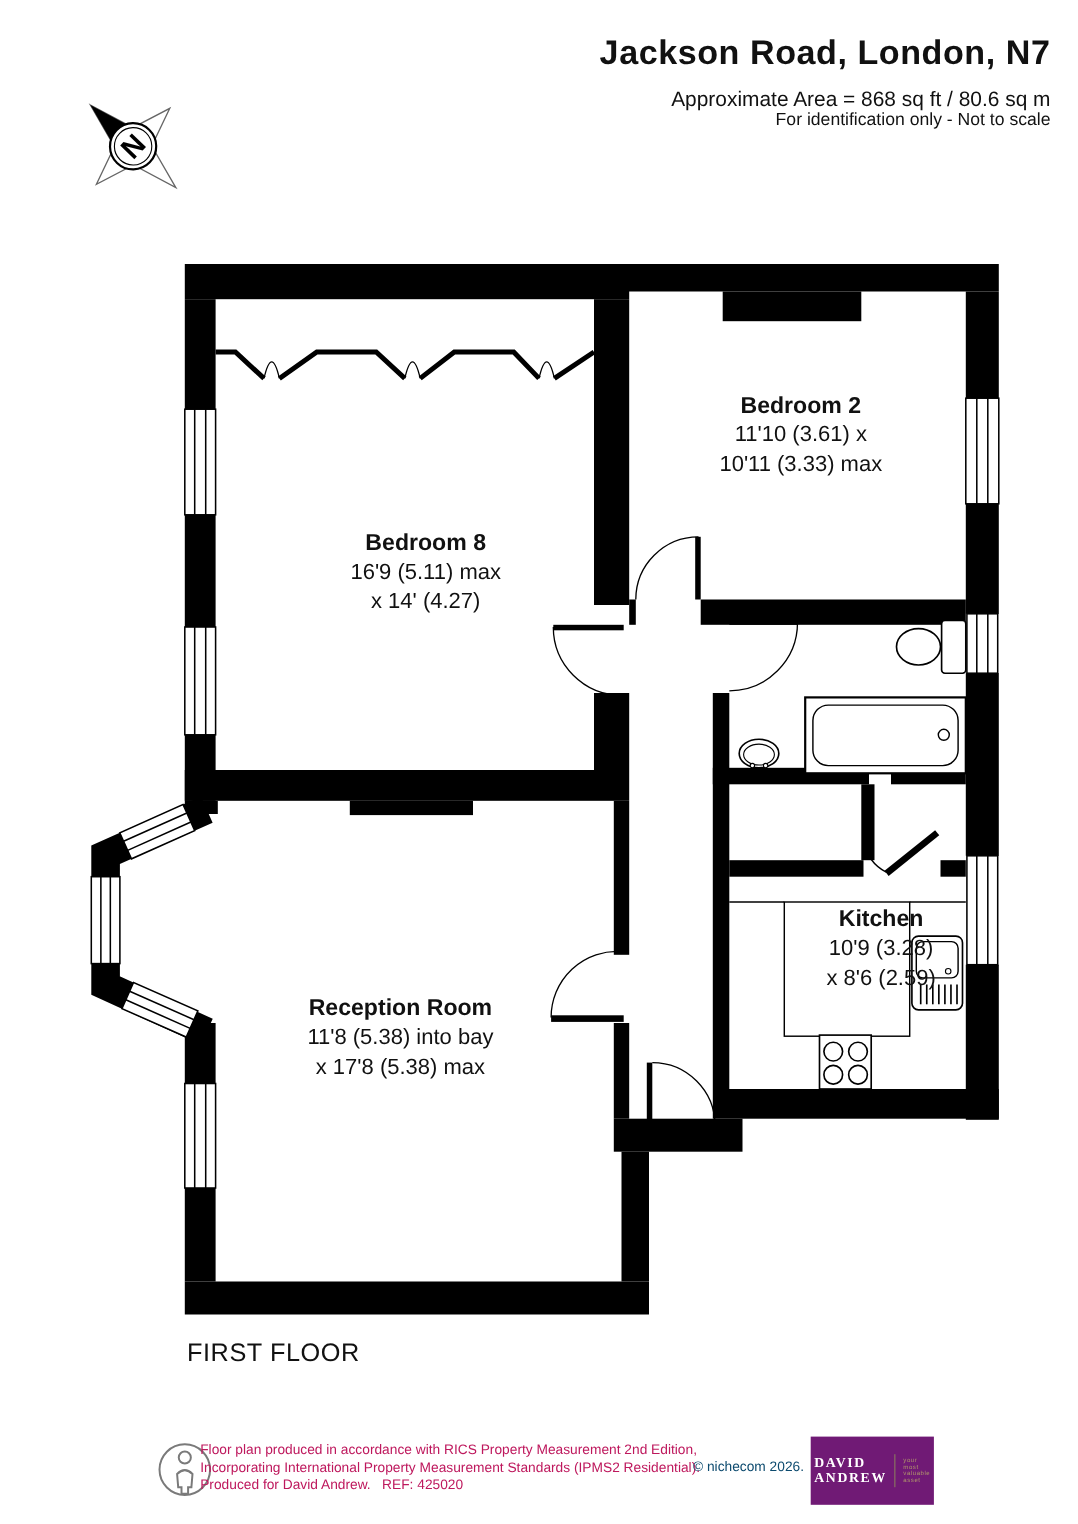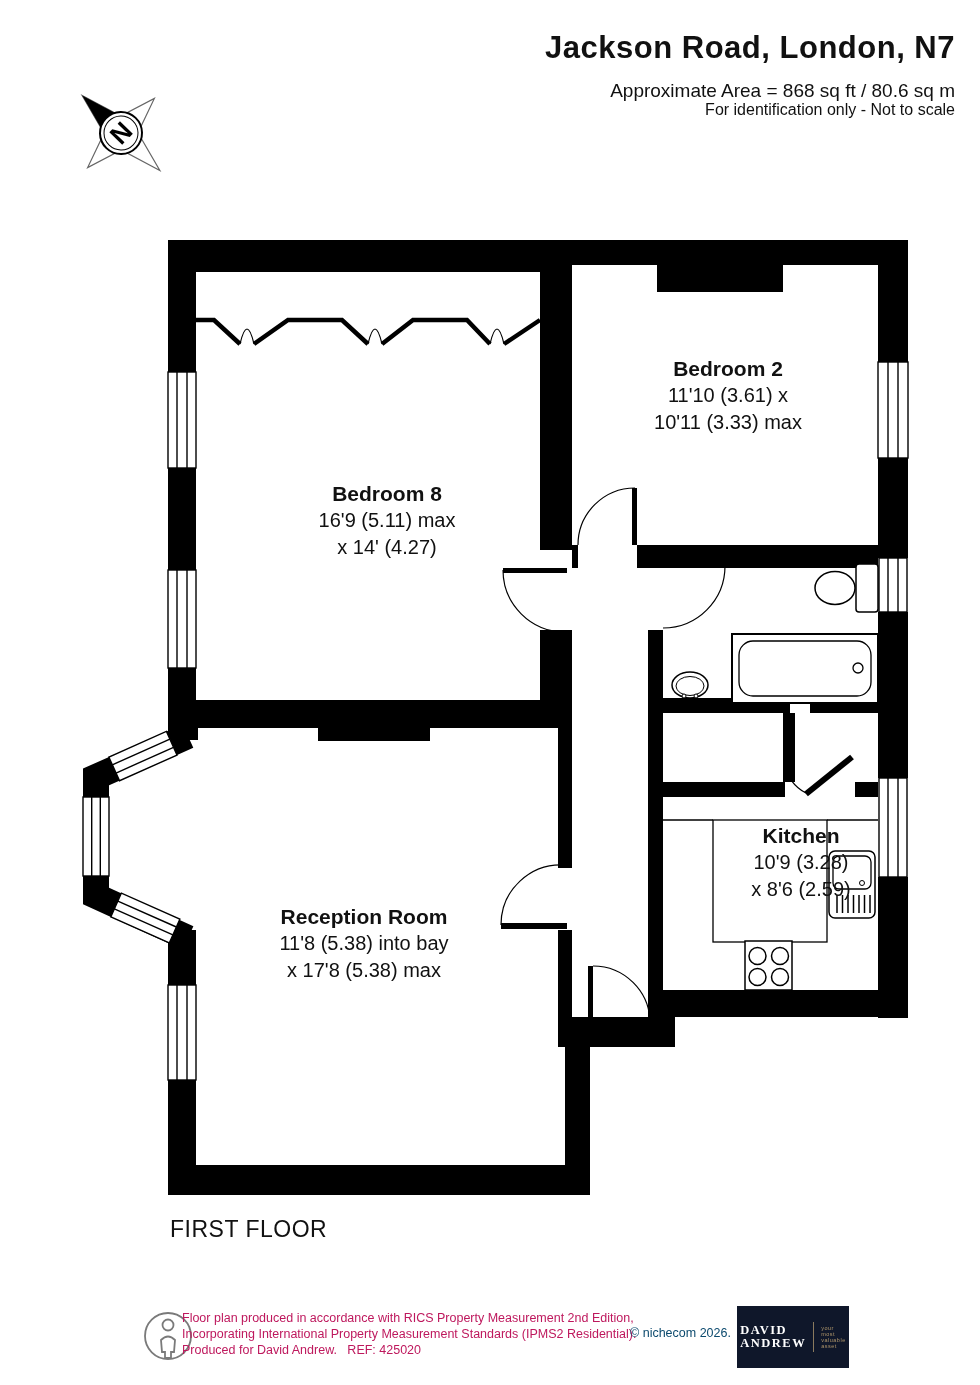--- a/index.html
+++ b/index.html
@@ -10,21 +10,21 @@
   .hdr{position:absolute;right:25px;text-align:right;}
   .hdr-title{top:30px;font-size:31px;font-weight:bold;letter-spacing:.5px;}
   .hdr-area{top:80px;font-size:19px;}
   .hdr-note{top:101px;font-size:16px;}
   .room-label{position:absolute;transform:translateX(-50%);text-align:center;line-height:27px;font-size:20px;white-space:nowrap;}
   .room-name{font-weight:bold;font-size:21px;}
   .floor-label{position:absolute;left:170px;top:1216px;font-size:23px;font-weight:normal;letter-spacing:.5px;}
   .footer-text{position:absolute;left:182px;top:1310px;font-size:12.5px;line-height:16px;color:#be185d;white-space:pre-wrap;}
   .copyright{position:absolute;left:630px;top:1326px;font-size:12.5px;color:#0c4a6e;}
   .logo{
-    position:absolute;left:737px;top:1306px;width:112px;height:62px;background:#0f172a;
+    position:absolute;left:737px;top:1306px;width:112px;height:62px;background:#701a75;
     display:flex;align-items:center;justify-content:center;gap:7px;
   }
   .logo-name{color:#ffffff;font-family:"Liberation Serif", serif;font-weight:bold;font-size:12.5px;line-height:13px;letter-spacing:1.5px;}
   .logo-div{width:1px;height:30px;background:#8a7a5e;}
   .logo-tag{color:#b0976b;font-size:5.5px;line-height:6px;white-space:pre-line;letter-spacing:.5px;}
   svg{position:absolute;left:0;top:0;}
   svg text{font-family:"Liberation Sans", sans-serif;}
 </style>
 </head>
 <body>

